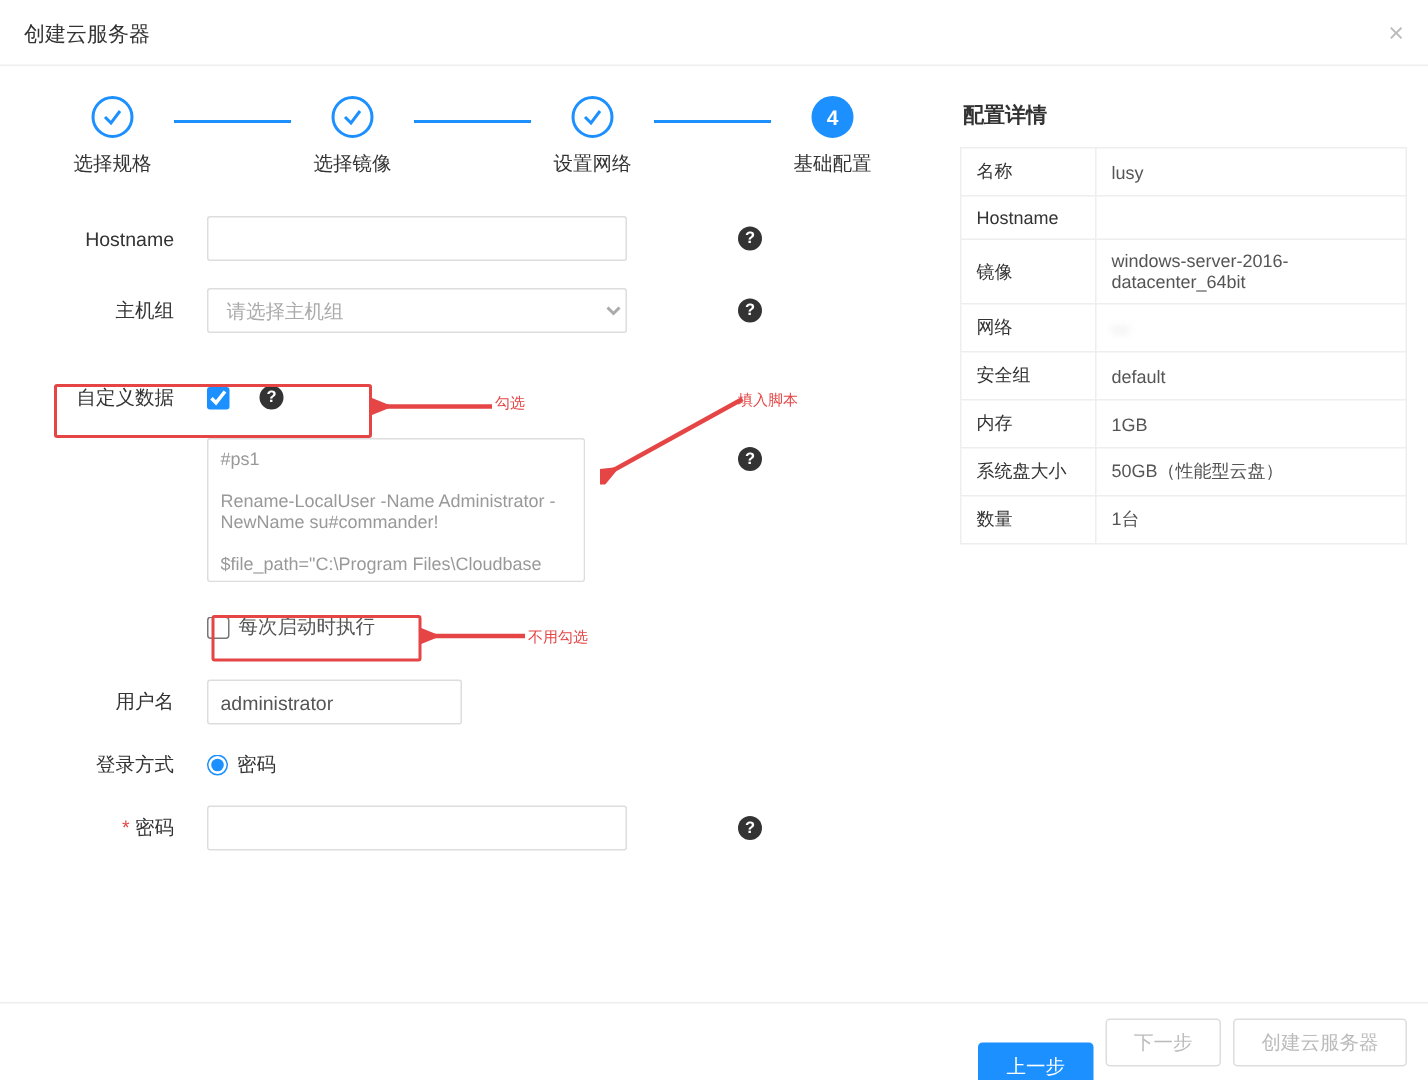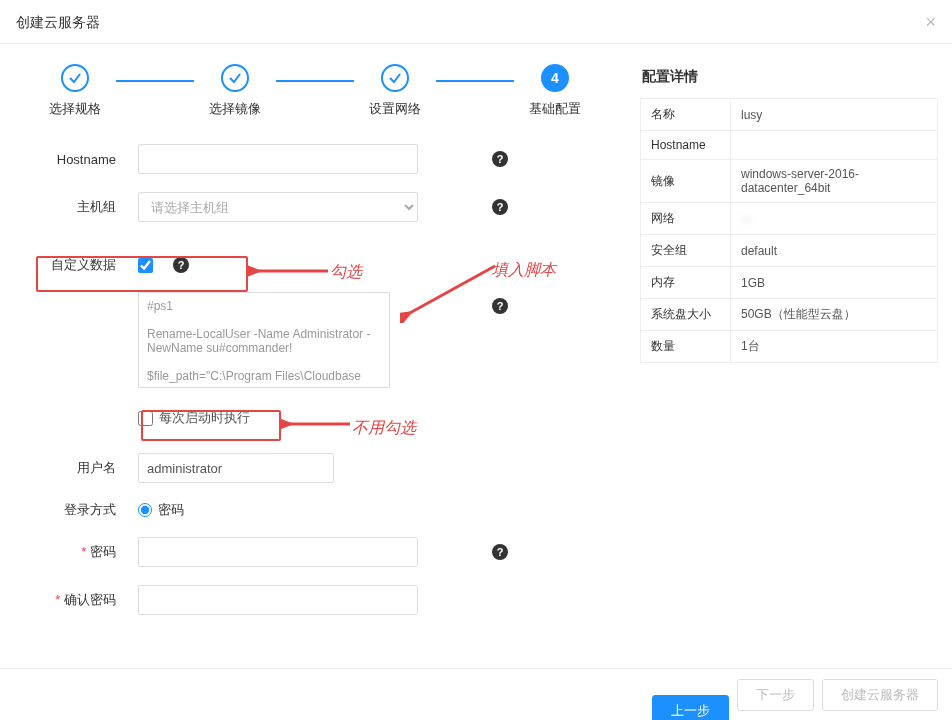--- a/index.html
+++ b/index.html
@@ -150,23 +150,22 @@
   .checkbox-label { color:#555;font-size:13px; }
   .radio {
     width:14px;height:14px;margin:0 6px 0 0;
     accent-color:#1c90ff;
   }
 
   
   .anno {
     position: absolute;
     color: #e54545;
-    font-size: 16px;
+    font-size: 10px;
     pointer-events: none;
-    font-style: italic;
   }
   .red-box {
     position: absolute;
     border: 2px solid #e54545;
     border-radius: 2px;
     pointer-events: none;
   }
 
   
   .panel-title {
@@ -321,41 +320,37 @@
         <div class="form-control checkbox-row" style="position:relative;">
           <input type="checkbox" class="checkbox" style="">
           <span class="checkbox-label">每次启动时执行</span>
         </div>
       </div>
 
       <div class="red-box" style="left:141px;top:352px;width:140px;height:31px;"></div>
 
       <div class="form-row" style="margin-top:26px;">
         <div class="form-label">用户名</div>
-        <div class="form-control"><input class="input" style="width: 196px;" value="administrator"></div>
+        <div class="form-control"><input class="input" style="width: 170px;" value="administrator"></div>
       </div>
 
       <div class="form-row">
         <div class="form-label">登录方式</div>
         <div class="form-control checkbox-row">
           <input type="radio" class="radio" checked="" style="">
           <span>密码</span>
         </div>
       </div>
 
       <div class="form-row">
         <div class="form-label required">密码</div>
         <div class="form-control"><input type="password" class="input" style=""></div>
         <span class="help-icon help-col">?</span>
       </div>
 
-      <div class="form-row">
-        <div class="form-label required">确认密码</div>
-        <div class="form-control"><input type="password" class="input" style=""></div>
-      </div>
 
       <span class="anno" style="left:330px;top:204px;">勾选</span>
       <span class="anno" style="left:492px;top:202px;">填入脚本</span>
       <span class="anno" style="left:352px;top:360px;">不用勾选</span>
 
       <svg class="arrow" style="left:248px;top:206px;" width="82" height="14">
         <defs>
             <marker id="ah1" markerWidth="10" markerHeight="8" refX="2" refY="4" orient="auto">
               <polygon points="10,0 0,4 10,8" fill="#e54545"></polygon>
             </marker>

